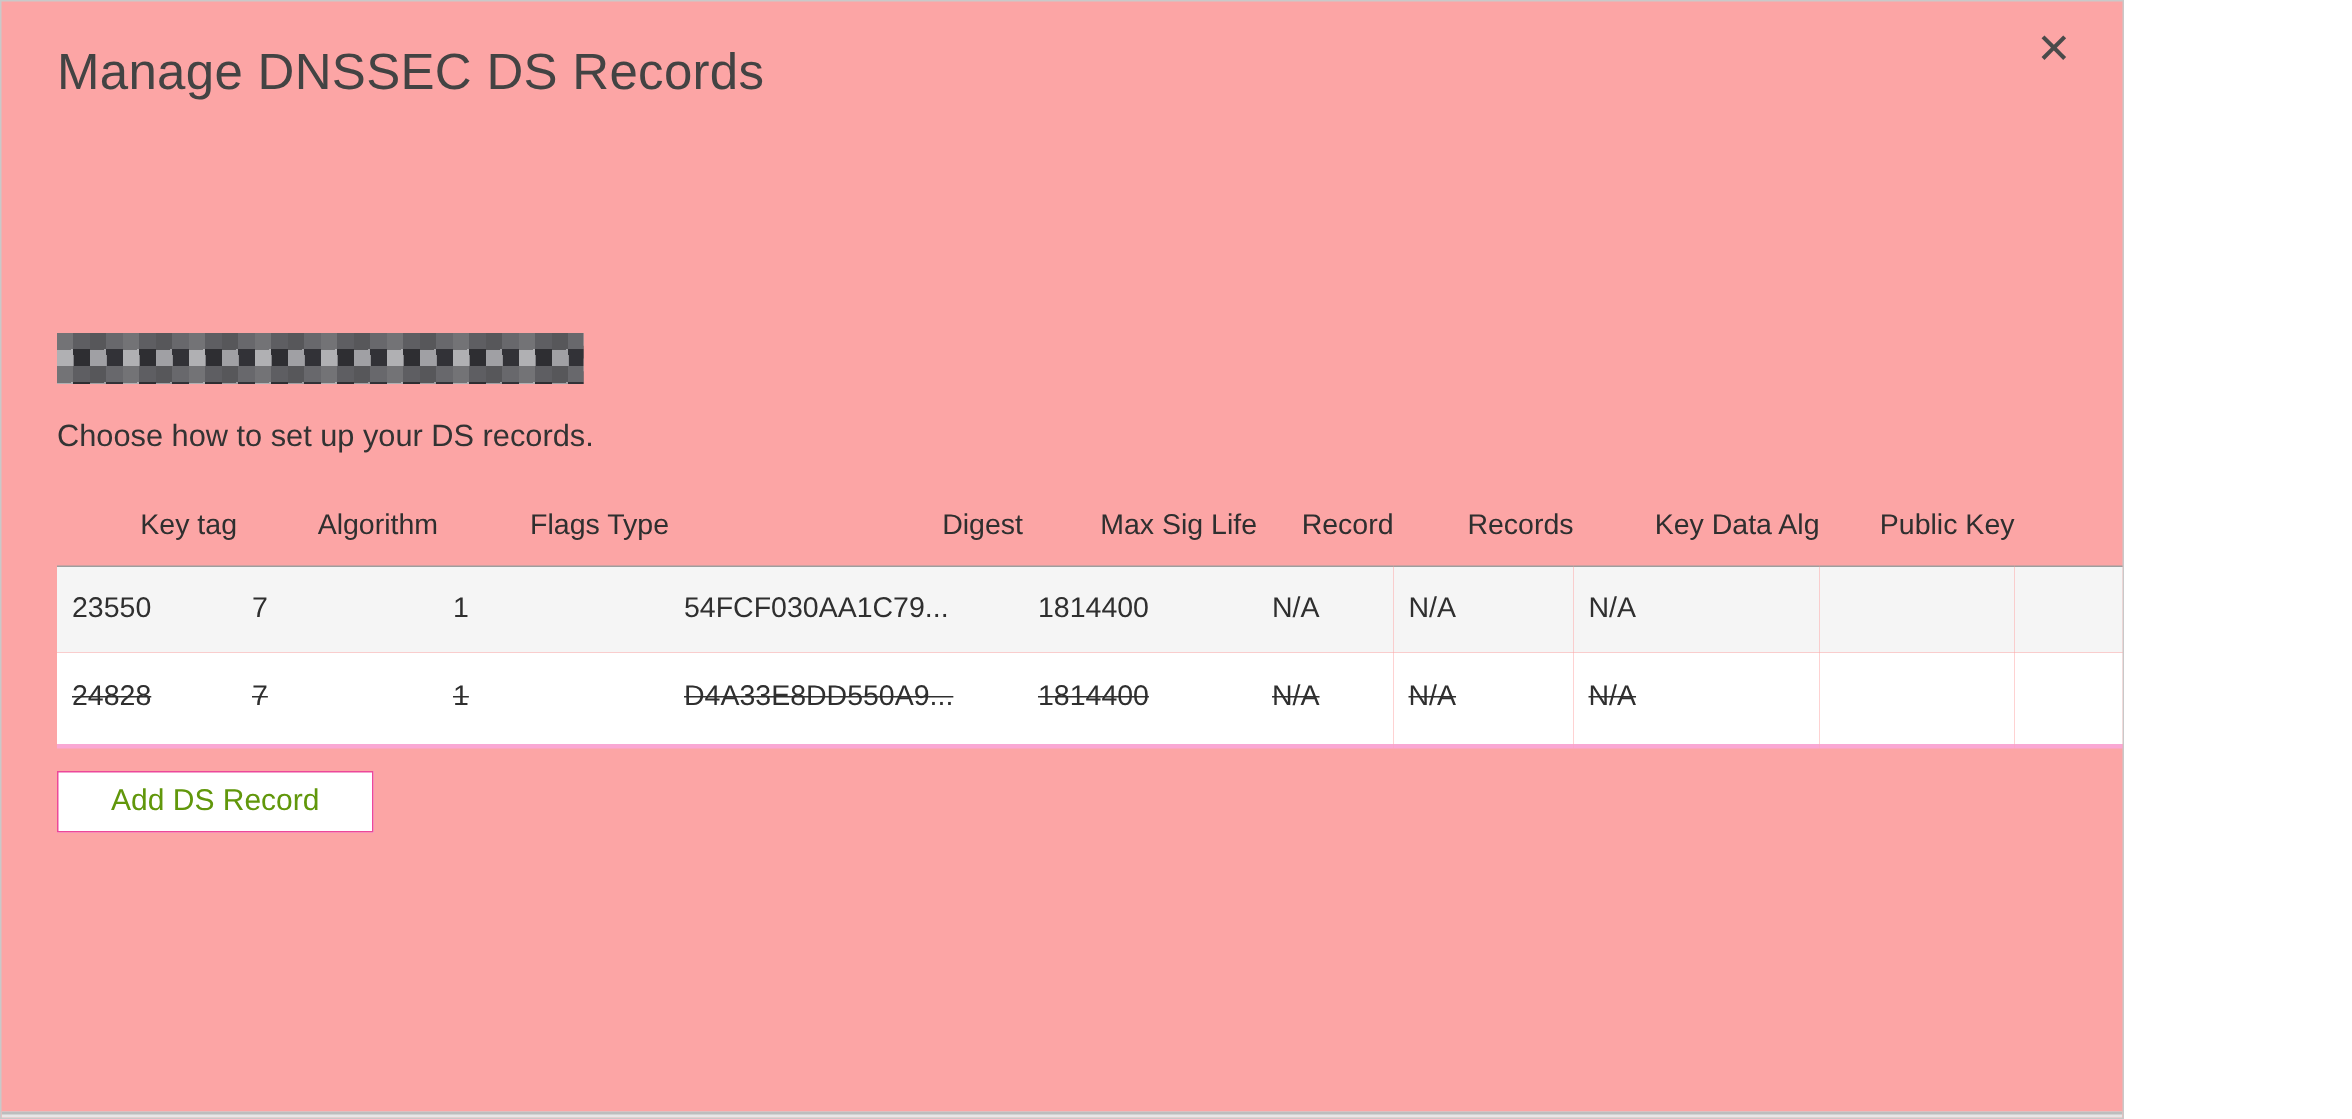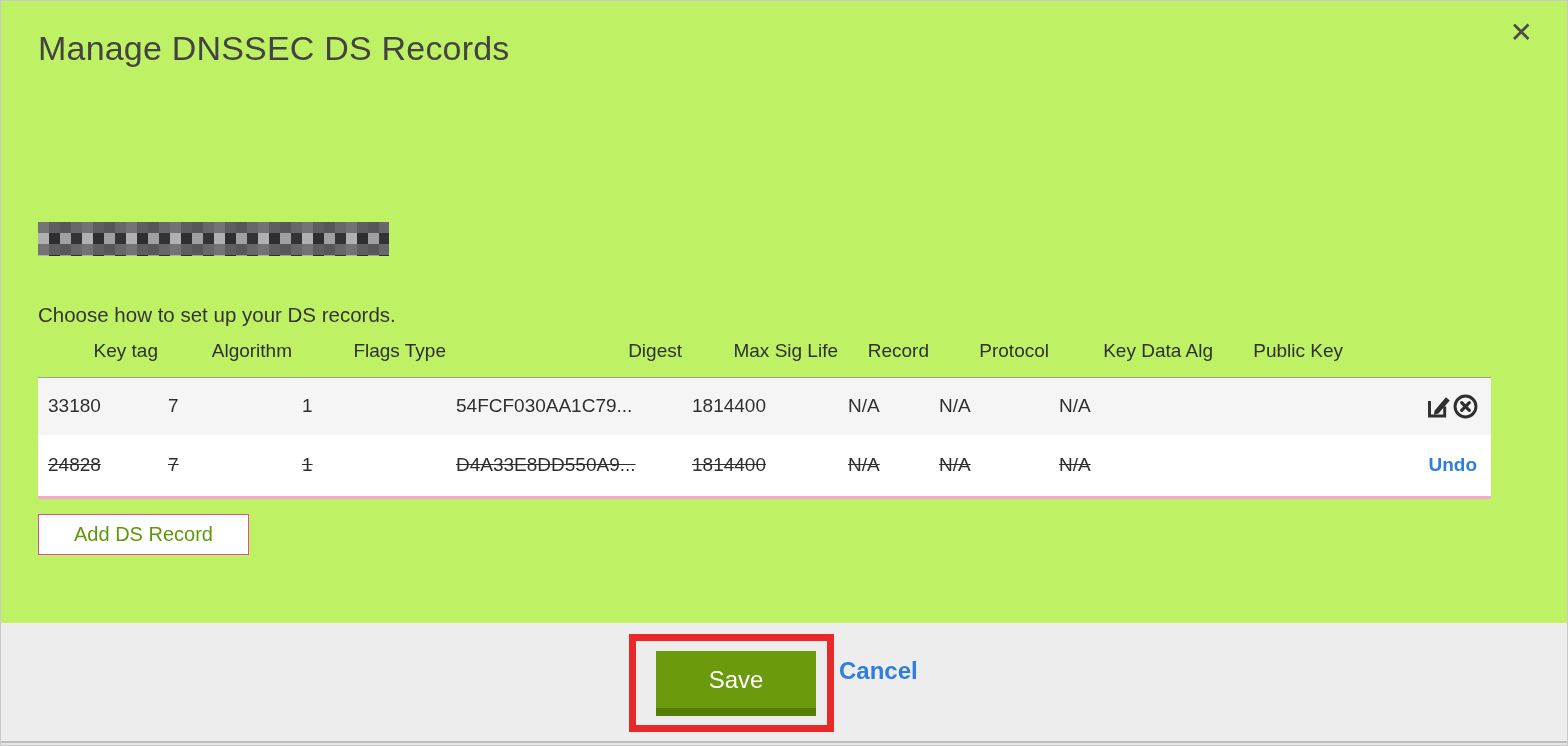--- a/index.html
+++ b/index.html
@@ -1,20 +1,20 @@
 <!DOCTYPE html>
 <html><head>
 <meta charset="utf-8">
 <style>
   * { margin:0; padding:0; box-sizing:border-box; }
   html,body { background:#fff; }
   body { font-family:"Liberation Sans","DejaVu Sans",sans-serif; color:#333; }
   .page {
-    position:relative; width:1568px; height:746px;
-    background:#bef264; border:1px solid #c9c9c9; overflow:hidden;
+    position:relative; width:1416px; height:746px;
+    background:#fca5a5; border:1px solid #c9c9c9; overflow:hidden;
   }
 
   
   .title {
     position:absolute; left:37px; top:28px;
     font-size:34px; font-weight:400; color:#434343; letter-spacing:.2px;
   }
   .close-btn {
     position:absolute; right:34px; top:18px;
     background:none; border:none; cursor:pointer;
@@ -26,21 +26,21 @@
   .redacted {
     position:absolute; left:37px; top:221px; width:351px; height:34px;
     background-image:
       repeating-linear-gradient(90deg, rgba(255,255,255,.22) 0 11px, rgba(0,0,0,.14) 11px 22px, rgba(255,255,255,.06) 22px 33px, rgba(0,0,0,.05) 33px 44px),
       conic-gradient(from 0deg, #6e6e72 0 90deg, #35353a 0 180deg, #9a9a9e 0 270deg, #4c4c50 0),
       conic-gradient(from 0deg, #2e2e32 0 90deg, #85858a 0 180deg, #55555a 0 270deg, #b9b9bd 0);
     background-size: 44px 34px, 22px 22px, 34px 17px;
   }
 
   .subtitle {
-    position:absolute; left:37px; top:302px;
+    position:absolute; left:37px; top:278px;
     font-size:20.5px; color:#333;
   }
 
   
   .ds-table {
     position:absolute; left:37px; top:325px; width:1453px;
     border-collapse:collapse; table-layout:fixed; font-size:19px; color:#2f2f2f;
   }
   .ds-table col.c1{width:120px}.ds-table col.c2{width:134px}.ds-table col.c3{width:154px}
   .ds-table col.c4{width:236px}.ds-table col.c5{width:156px}.ds-table col.c6{width:91px}
@@ -123,29 +123,29 @@
         <col class="c10">
     </colgroup>
     <thead>
       <tr>
         <th>Key tag</th>
         <th>Algorithm</th>
         <th>Flags Type</th>
         <th>Digest</th>
         <th>Max Sig Life</th>
         <th>Record</th>
-        <th>Protocol</th>
+        <th>Records</th>
         <th>Key Data Alg</th>
         <th>Public Key</th>
         <th></th>
       </tr>
     </thead>
     <tbody>
       <tr class="row-normal">
-        <td>33180</td>
+        <td>23550</td>
         <td>7</td>
         <td>1</td>
         <td>54FCF030AA1C79...</td>
         <td>1814400</td>
         <td>N/A</td>
         <td>N/A</td>
         <td>N/A</td>
         <td></td>
         <td class="actions">
           <button class="icon-btn">
@@ -177,22 +177,16 @@
         <td></td>
         <td class="actions">
           <a class="link">Undo</a>
         </td>
       </tr>
     </tbody>
   </table>
 
   <button class="add-btn">Add DS Record</button>
 
-  <div class="footer">
-    <div class="annotation-box">
-      <button class="save-btn">Save</button>
-    </div>
-    <a class="link cancel-link">Cancel</a>
-  </div>
 
   <div class="bottom-strip"></div>
 
 </div>
 
 </body></html>

